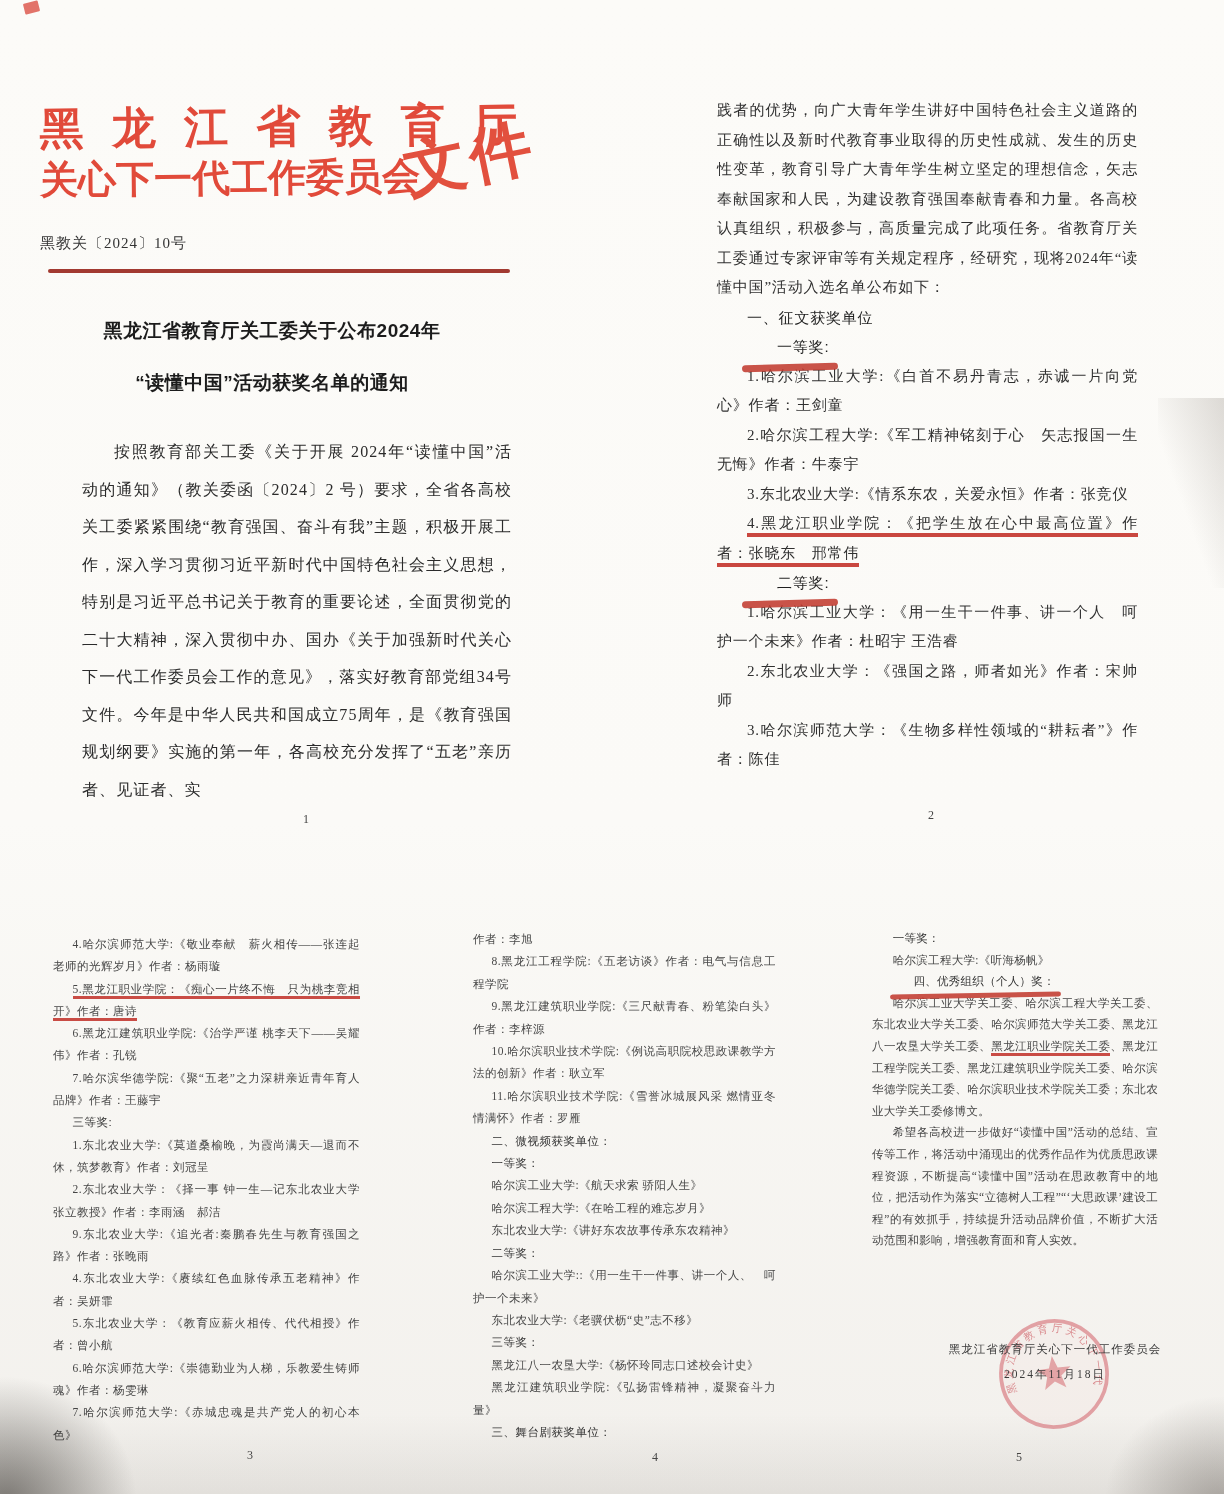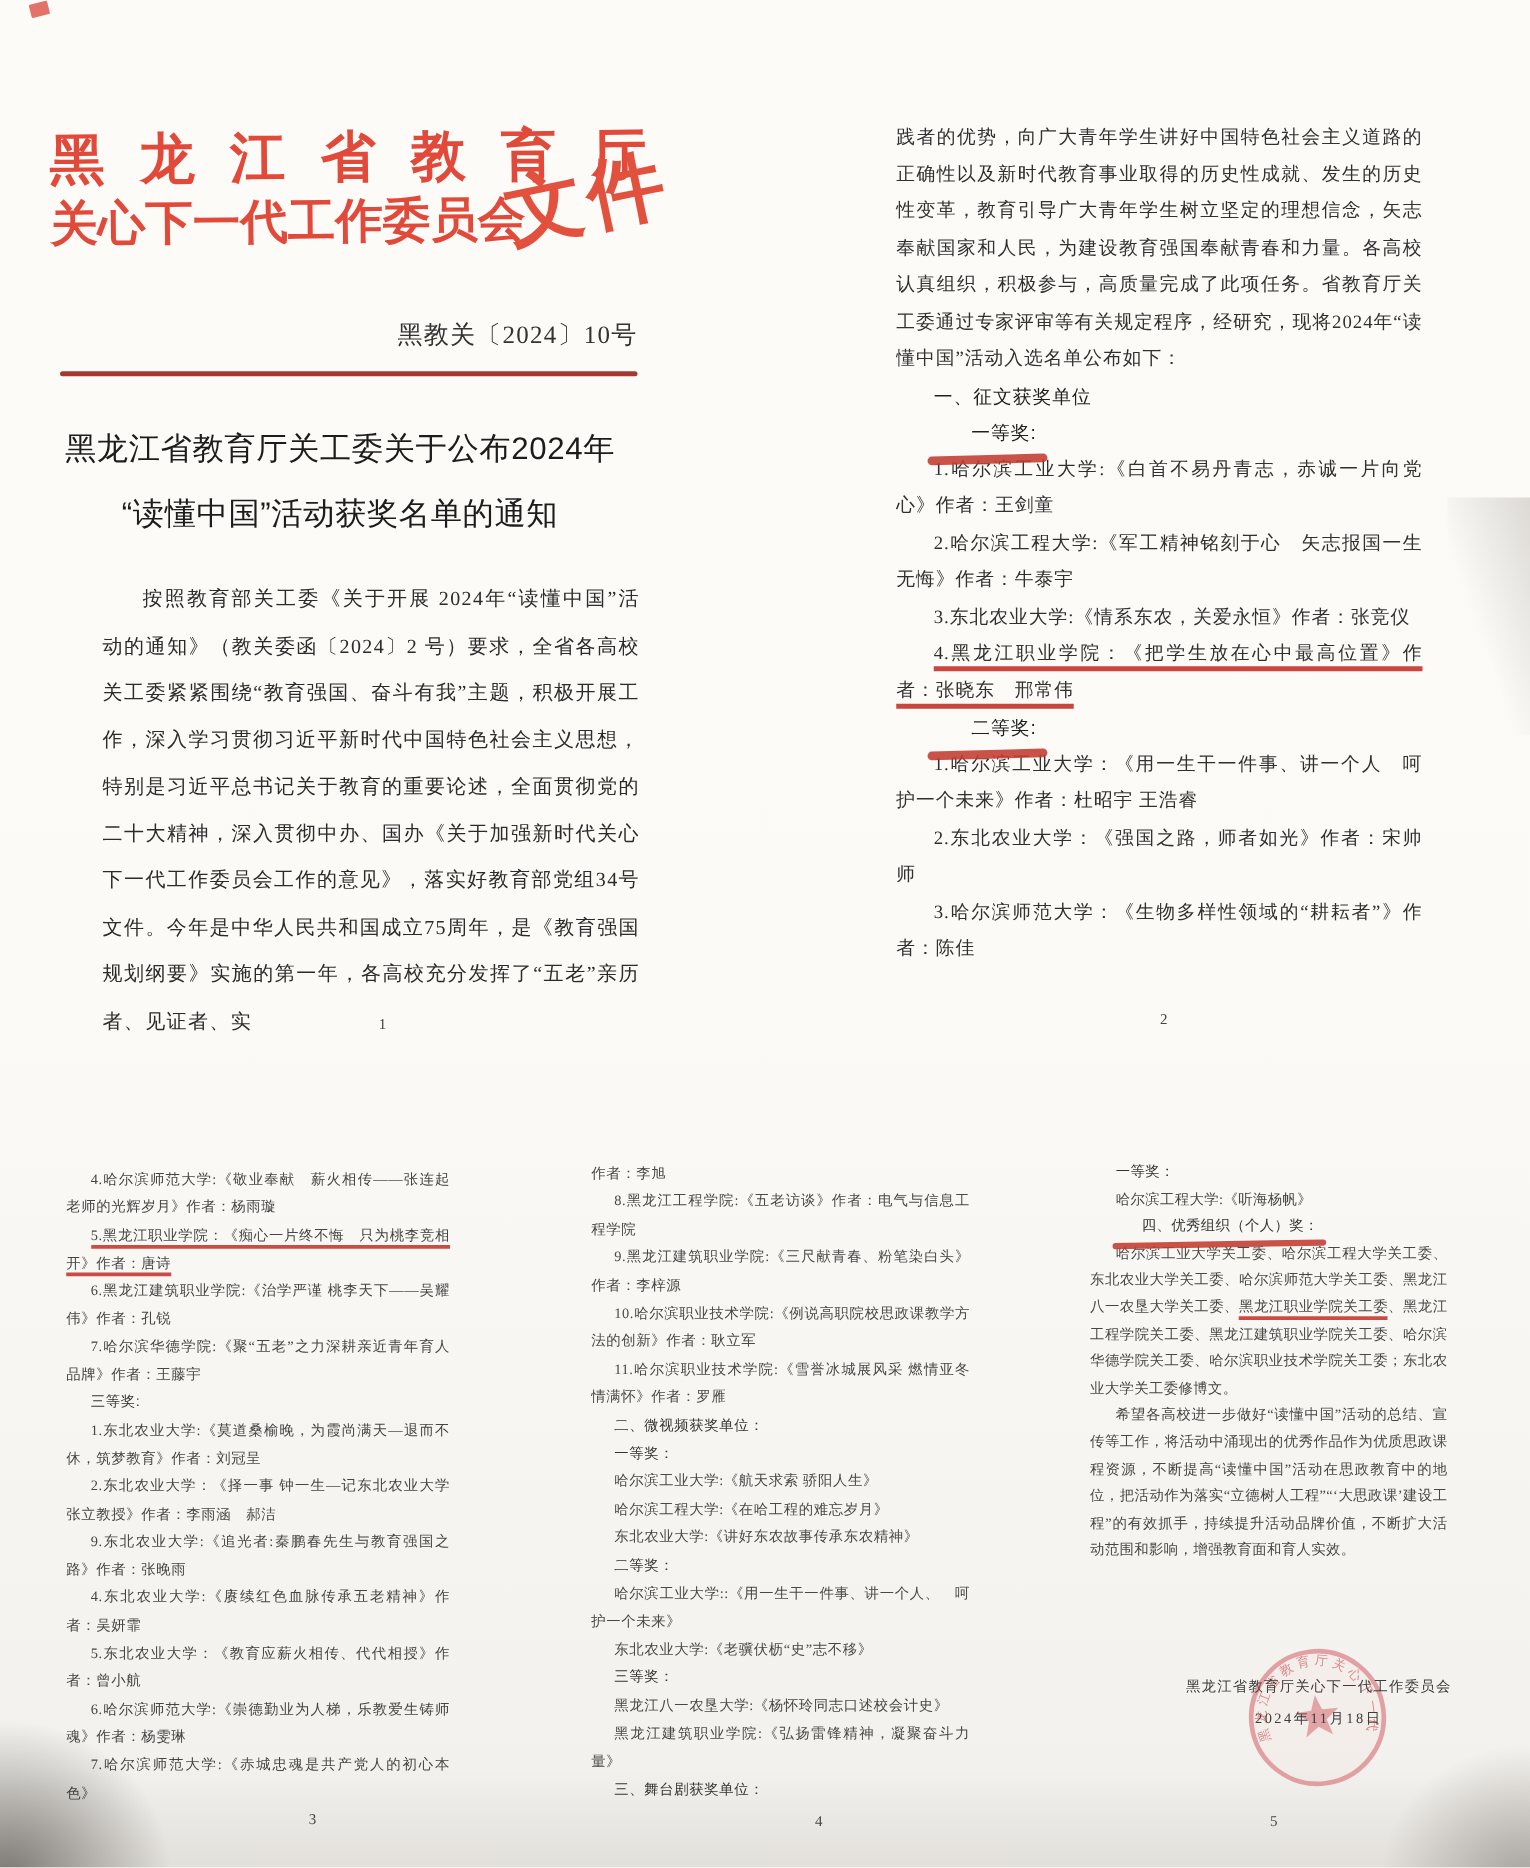--- a/index.html
+++ b/index.html
@@ -25,23 +25,23 @@
     background:#c23b30;border-radius:4px;opacity:.88;transform:rotate(-1.6deg);
   }
   .marker-sm::after{height:5px;bottom:-5px;left:-3px;right:-6px;transform:rotate(-1deg)}
   .pnum{position:absolute;font-size:12px;color:#444;letter-spacing:1px}
   
   .page1{position:absolute;left:40px;top:78px;width:560px}
   .p1-header{position:relative;height:132px;padding-top:24px;color:#e14a3a;transform:rotate(-.6deg)}
   .p1-h1{font-family:"Liberation Sans","DejaVu Sans",sans-serif;font-weight:700;font-size:44px;line-height:1.1;letter-spacing:8px;white-space:nowrap}
   .p1-h2{font-family:"Liberation Sans","DejaVu Sans",sans-serif;font-weight:700;font-size:38px;line-height:1.15;margin-top:6px;letter-spacing:0;white-space:nowrap}
   .p1-suffix{position:absolute;left:364px;top:40px;font-family:"Liberation Sans","DejaVu Sans",sans-serif;font-weight:700;font-size:62px;letter-spacing:4px;transform:rotate(-11deg);color:#e2503e}
-  .p1-docnum{margin-top:20px;width:470px;text-align:right;font-size:20px;letter-spacing:1px;color:#333}
+  .p1-docnum{width:470px;text-align:left;font-size:15px;letter-spacing:1px;color:#333}
   .p1-rule{margin-top:16px;margin-left:8px;width:462px;height:4px;background:#a23a31;border-radius:2px}
-  .p1-title{margin-top:32px;width:464px;text-align:center;font-family:"Liberation Sans","DejaVu Sans",sans-serif;font-weight:400;font-size:25px;line-height:52px;letter-spacing:.5px;color:#1c1c1c}
+  .p1-title{margin-top:32px;width:464px;text-align:center;font-family:"Liberation Sans","DejaVu Sans",sans-serif;font-weight:700;font-size:19px;line-height:52px;letter-spacing:.5px;color:#1c1c1c}
   .p1-body{margin-top:24px;margin-left:42px;width:430px;font-size:16px;line-height:37.5px;letter-spacing:1.1px;color:#2b2b2b}
   
   .page2{position:absolute;left:717px;top:96px;width:421px;font-size:15px;line-height:29.5px;letter-spacing:.8px;color:#303030}
   
   .page3{position:absolute;left:53px;top:933px;width:307px;font-size:11.5px;line-height:22.3px;letter-spacing:.5px;color:#454545}
   .page3 p{text-indent:1.7em}
   .page4{position:absolute;left:473px;top:928px;width:303px;font-size:11.5px;line-height:22.4px;letter-spacing:.5px;color:#484848}
   .page4 p{text-indent:1.6em}
   .page5{position:absolute;left:872px;top:928px;width:286px;font-size:11.5px;line-height:21.6px;letter-spacing:.3px;color:#474747}
   .page5 p{text-indent:1.8em}

